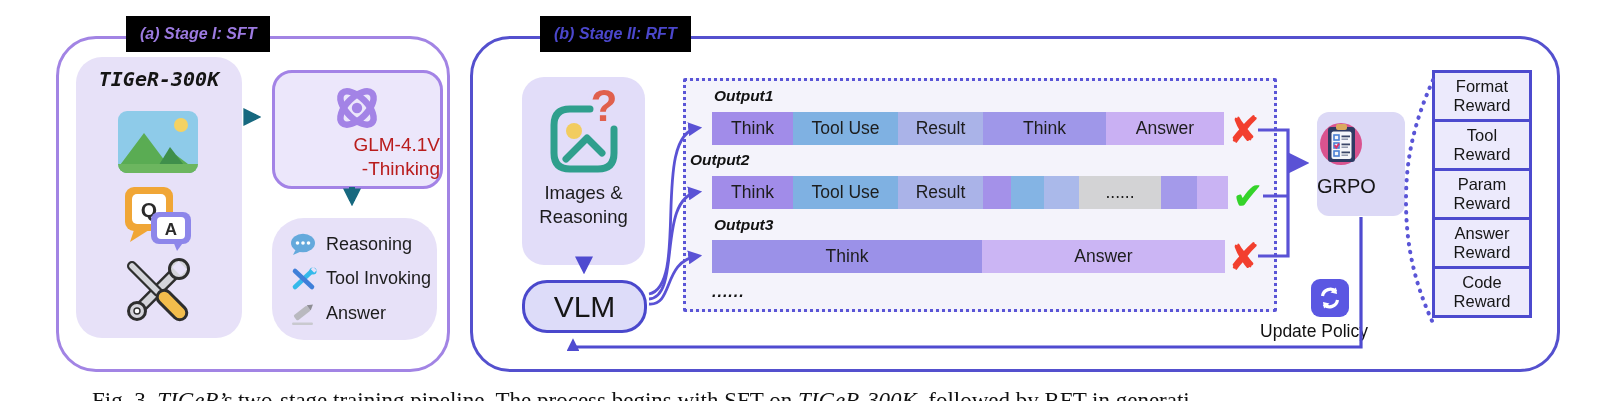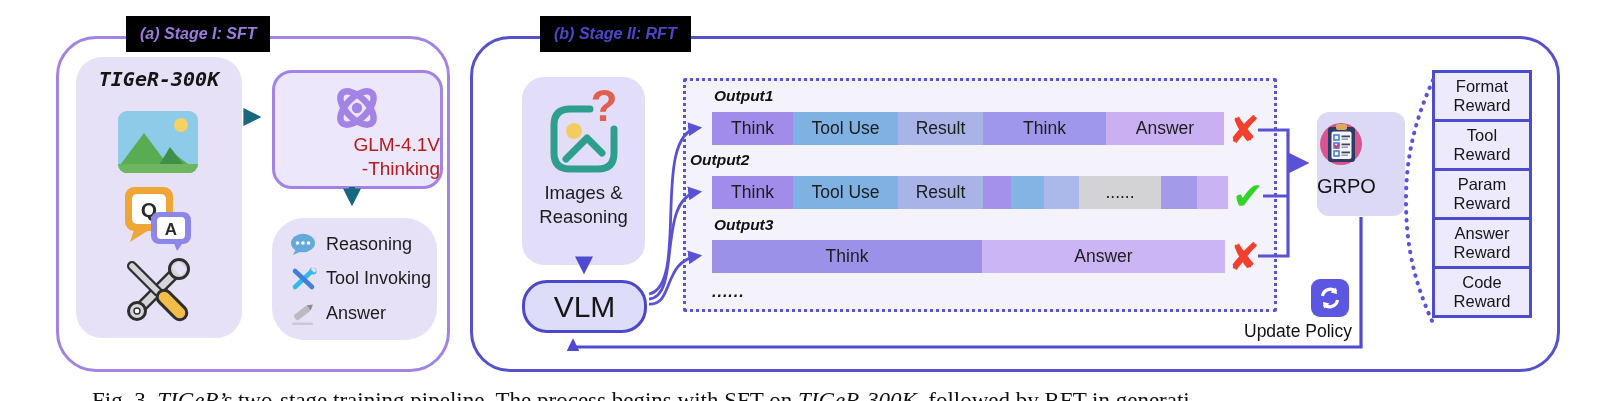--- a/index.html
+++ b/index.html
@@ -39,21 +39,21 @@
   .v-fail{color:#f23f2e;}
   .v-pass{color:#35d32a;}
   .more-dots{position:absolute;z-index:3;font-style:italic;font-weight:bold;font-size:16px;color:#121212;letter-spacing:1px;}
   .grpo-box{position:absolute;left:1317px;top:112px;width:88px;height:104px;background:#dcd9f6;border-radius:12px;z-index:2;text-align:left;}
   .grpo-label{margin-top:3px;font-size:20px;color:#161616;}
   .rewards{position:absolute;left:1432px;top:70px;z-index:2;}
   .reward-box{width:100px;height:52px;background:#eceafc;border:3px solid #4c4ace;box-sizing:border-box;
               display:flex;align-items:center;justify-content:center;text-align:center;
               font-size:16.5px;line-height:19px;color:#161616;margin-top:-3px;padding:0 6px;}
   .reward-box:first-child{margin-top:0;}
-  .update-label{position:absolute;left:1228px;top:321px;width:140px;text-align:center;font-size:17.5px;color:#111;z-index:3;}
+  .update-label{position:absolute;left:1228px;top:321px;width:140px;text-align:right;font-size:17.5px;color:#111;z-index:3;}
   .svg-layer{position:absolute;left:0;top:0;z-index:5;pointer-events:none;}
   .caption{position:absolute;left:92px;top:388px;width:1500px;white-space:nowrap;overflow:hidden;z-index:6;
            font-family:"Liberation Serif",serif;font-size:23px;color:#111;}
   .caption .it{font-style:italic;}
 </style>
 </head>
 <body>
 
 <div class="canvas">
 

